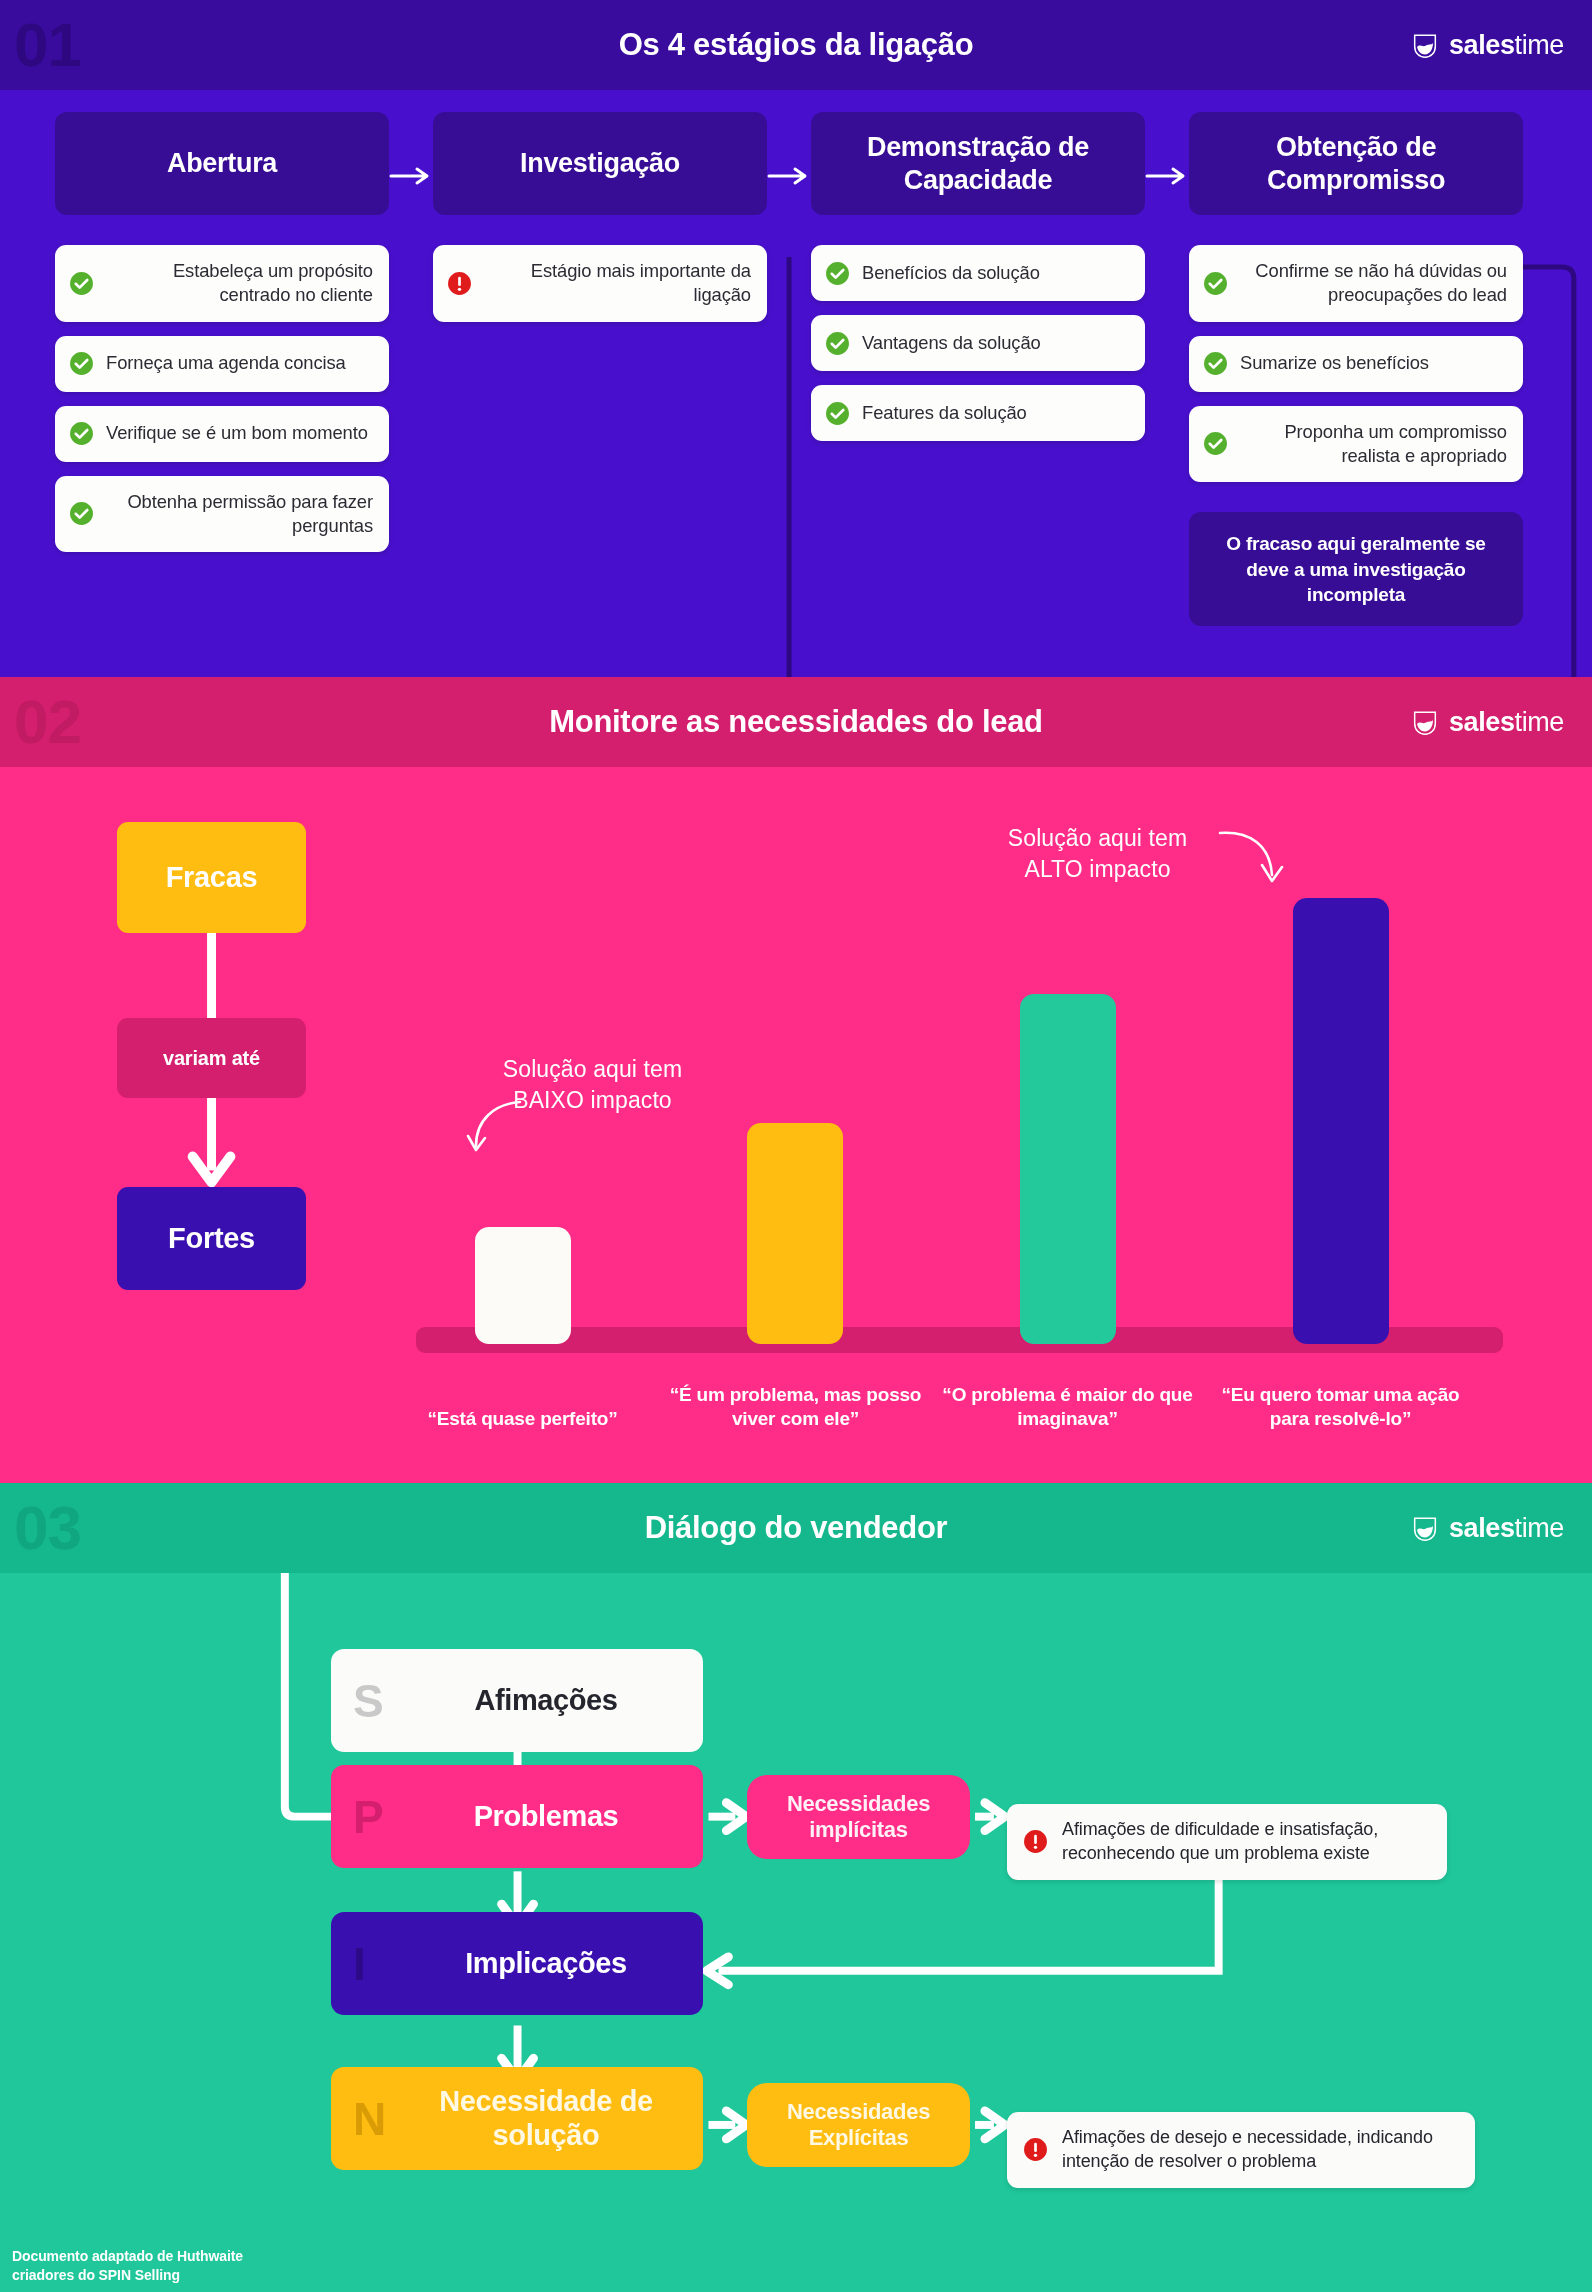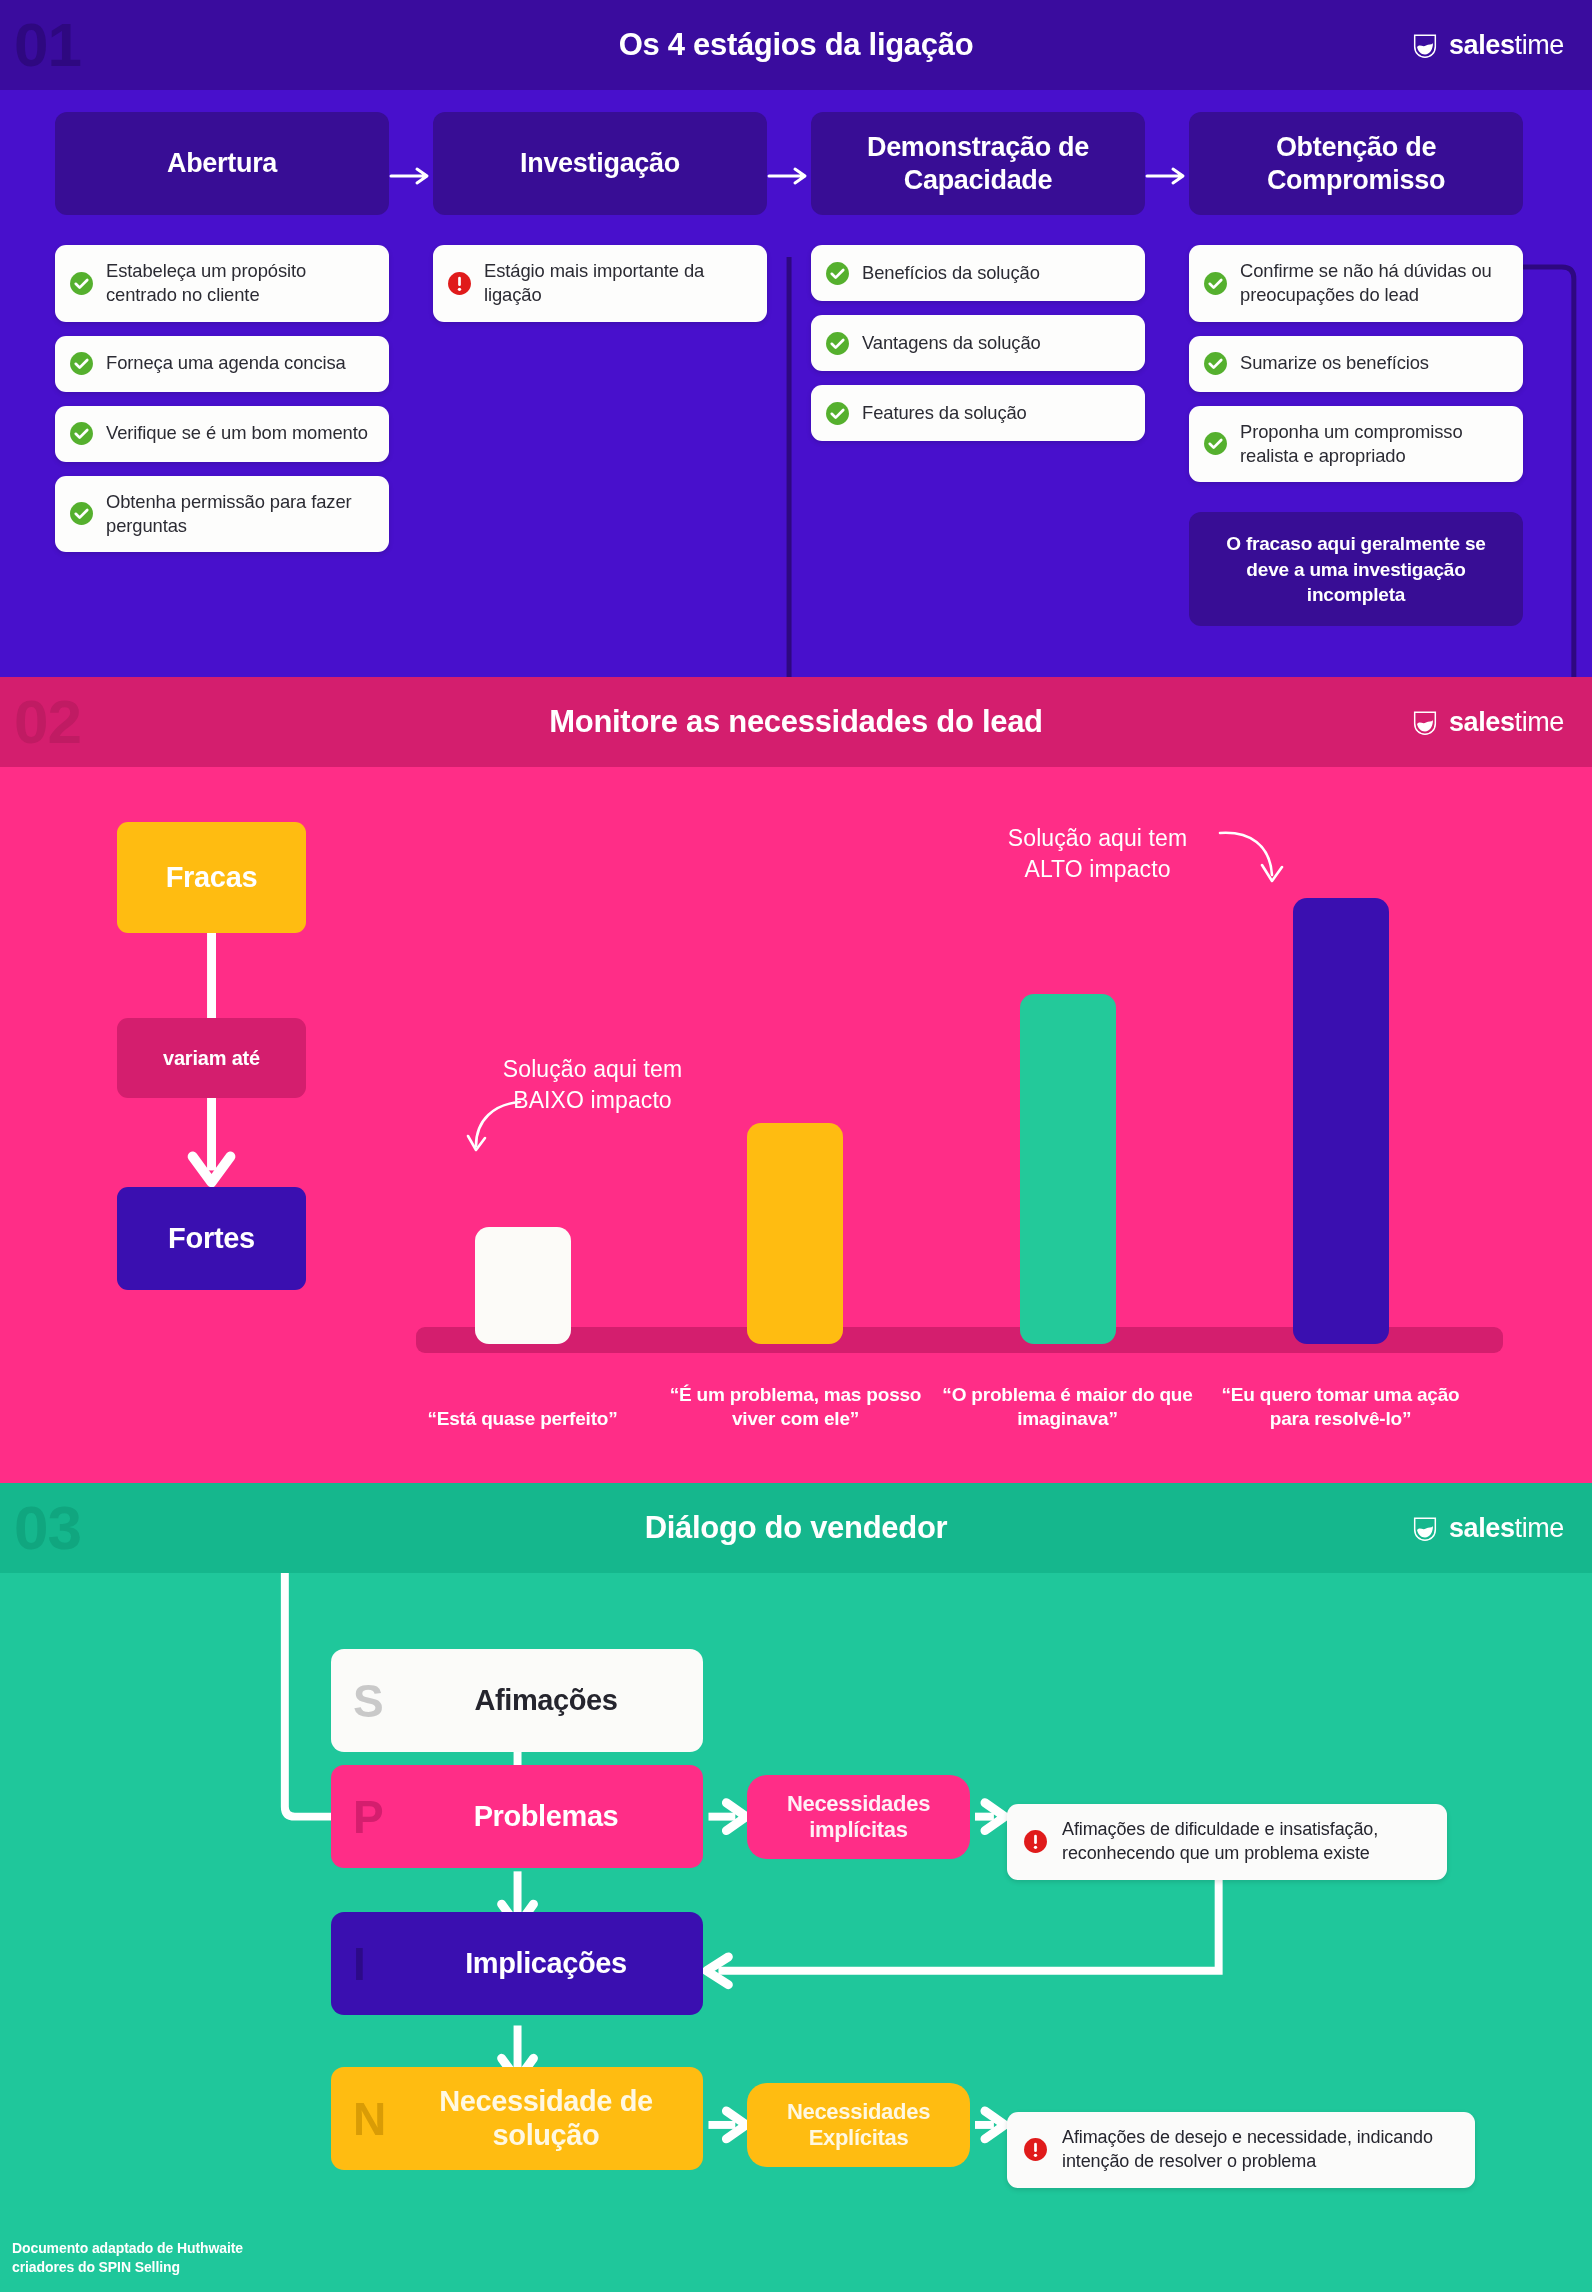--- a/index.html
+++ b/index.html
@@ -108,20 +108,21 @@
     min-height: 56px;
   }
   .item-ico { flex: 0 0 auto; width: 25px; height: 25px; }
   .item-ico svg { width: 25px; height: 25px; display: block; }
   .item-txt {
     font-size: 18.4px;
     line-height: 1.32;
     color: #2b2b33;
     font-weight: 400;
     letter-spacing: -0.1px;
+    text-align: right;
   }
 
   .note-box {
     margin-top: 30px;
     background: #380D95;
     border-radius: 12px;
     padding: 19px 18px;
     text-align: center;
     color: #ffffff;
     font-size: 19px;
@@ -267,21 +268,21 @@
     font-size: 18px;
     line-height: 1.32;
     color: #25252e;
     letter-spacing: -0.1px;
   }
   #spin-arrows { position: absolute; left: 0; top: 0; width: 1592px; height: 720px; }
 
   .footer-note {
     position: absolute;
     left: 12px;
-    bottom: 16px;
+    bottom: 8px;
     color: #ffffff;
     font-size: 14px;
     font-weight: 700;
     line-height: 1.35;
     letter-spacing: -0.1px;
   }
 </style>
 </head>
 <body>
 

